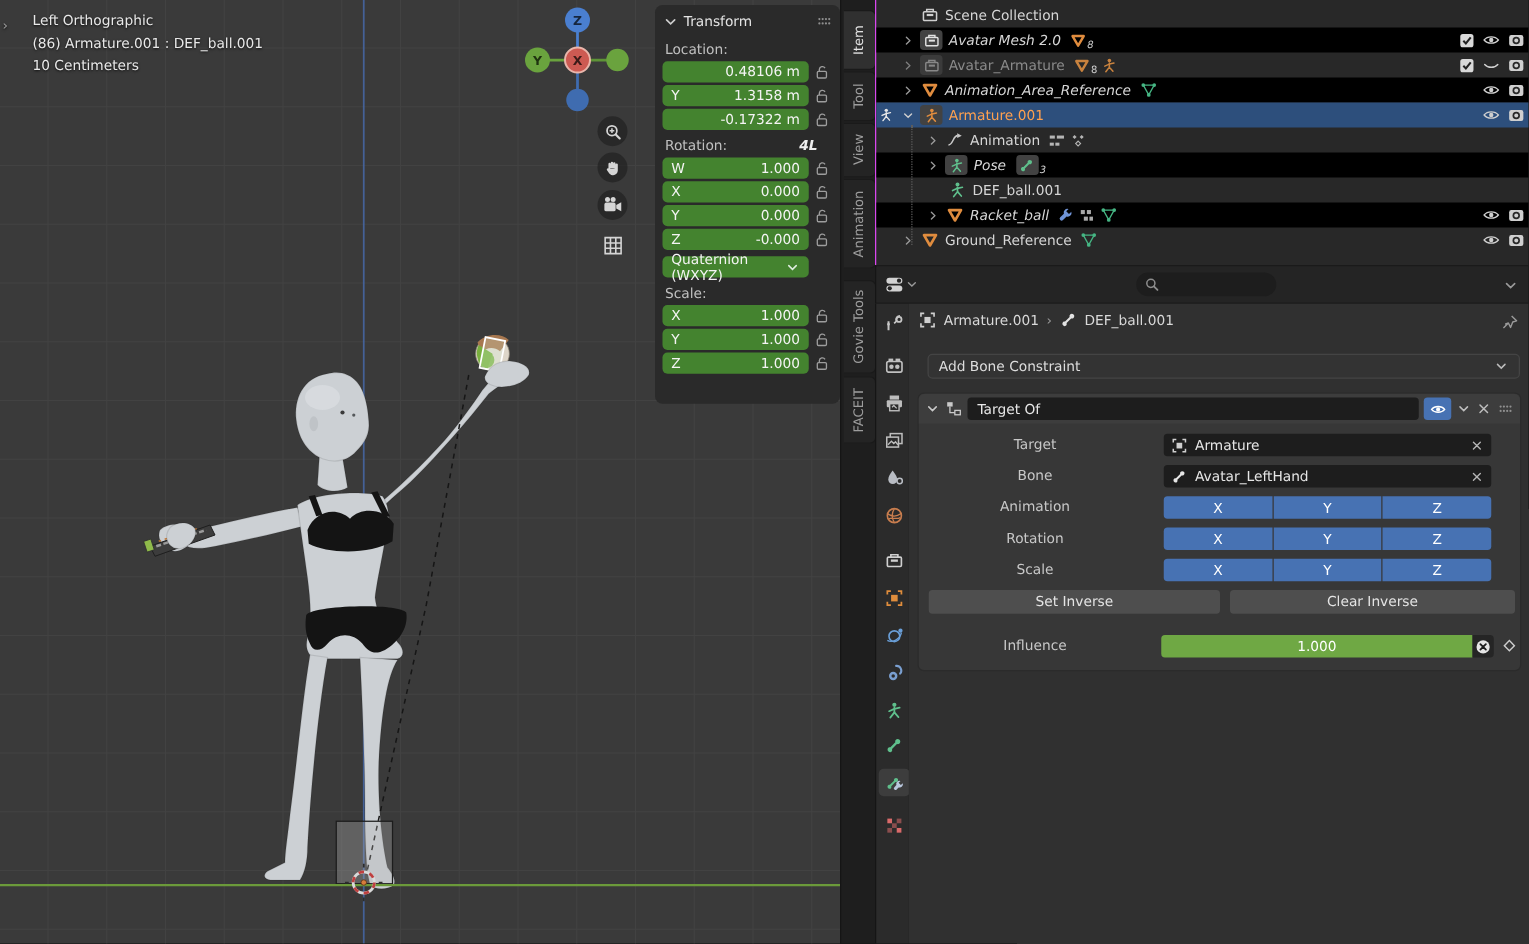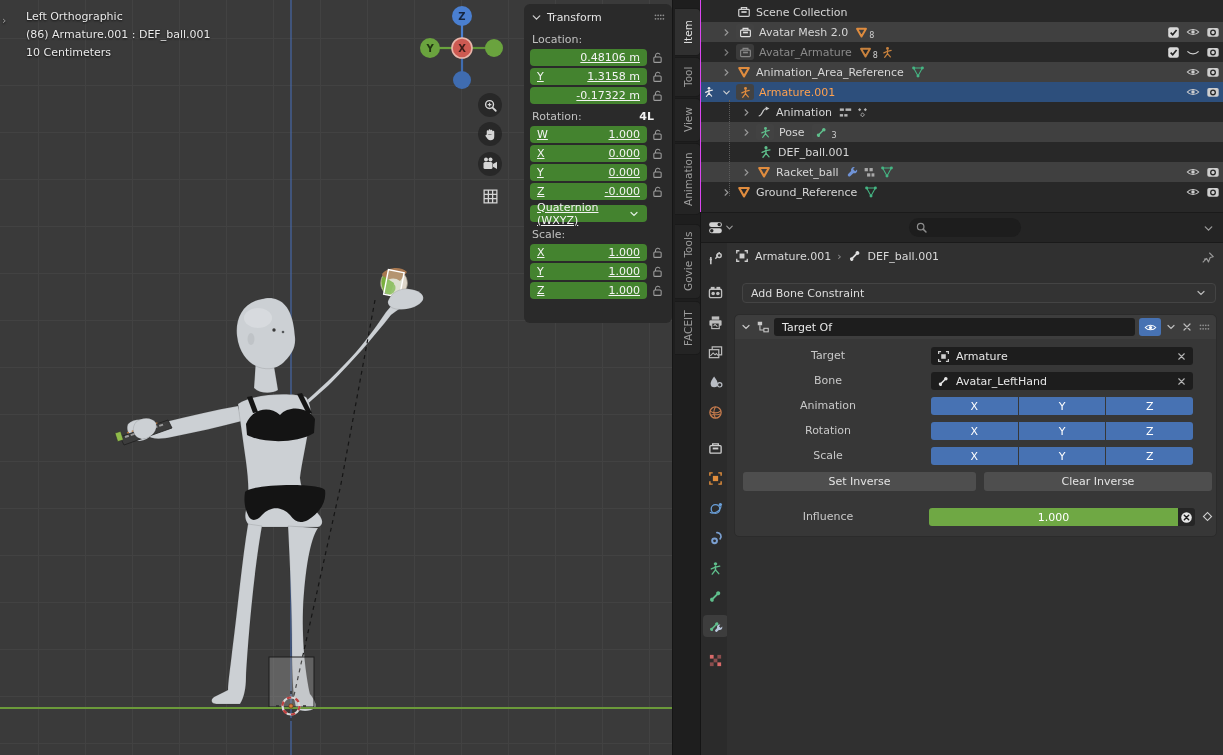--- a/index.html
+++ b/index.html
@@ -16,41 +16,41 @@
     background-size:47px 47px;background-position:-9px -9px;}
   .vp-text{color:#e9e9e9;text-shadow:0 1px 2px rgba(0,0,0,.8);line-height:18px;white-space:nowrap;}
   #vp-svg{left:0;top:0;}
 
   
   #npanel{left:524px;top:4px;width:148px;height:319px;background:rgba(41,41,41,.97);
           border-radius:6px;padding:0;}
   #npanel .hdr{display:flex;align-items:center;height:22px;padding:2px 6px 0 6px;color:#e4e4e4;}
   #npanel .hdr .t{flex:1;margin-left:4px;}
   .seclab{color:#c0c0c0;margin:5px 8px 2px 8px;display:flex;align-items:center;}
-  .seclab .badge{margin-left:auto;margin-right:10px;color:#f0f0f0;font-weight:bold;}
+  .seclab .badge{margin-left:auto;margin-right:10px;color:#f0f0f0;font-weight:bold;font-style:italic;}
   .frow{display:flex;align-items:center;height:19px;padding:0 5px 0 6px;}
   .field{flex:1;background:#44832f;border-radius:4px;height:17px;display:flex;
-         align-items:center;padding:0 7px;color:#f4f4f4;text-decoration:underline;}
+         align-items:center;padding:0 7px;color:#f4f4f4;}
   .field .ax{width:16px;}
   .field .val{flex:1;text-align:right;}
   .lockw{width:20px;display:flex;justify-content:center;color:#9d9d9d;}
 
   
   #tabstrip{left:672px;top:0;width:28px;height:755px;background:#1e1e1e;border-left:1px solid #151515;box-sizing:border-box;}
   .vtab{position:absolute;left:2px;width:25px;background:#242424;border:1px solid #1a1a1a;
         border-right:none;border-radius:5px 0 0 5px;color:#9d9d9d;
         writing-mode:vertical-rl;transform:rotate(180deg);text-align:center;
         display:flex;align-items:center;justify-content:center;font-size:10.5px;}
   .vtab.active{background:#303030;color:#e2e2e2;}
 
   
   #outliner{left:700px;top:0;width:523px;height:212px;background:#282828;overflow:hidden;
             border-left:1px solid #d946ef;box-sizing:border-box;}
   .orow{position:absolute;left:0;width:523px;height:20px;display:flex;align-items:center;}
-  .orow.alt{background:#404040;}
+  .orow.alt{background:#000000;font-style:italic;}
   .orow.sel{background:#2d4f7c;}
   .orow .lbl{margin-left:5px;color:#d6d6d6;white-space:nowrap;}
   .orow .dim{color:#8a8a8a;}
   .orow .act{color:#ffa14f;}
   .orow .sub{font-size:8px;color:#cfcfcf;margin-left:1px;margin-top:6px;}
   .orow .mico{margin-left:7px;}
   .oright{position:absolute;right:4px;top:0;height:20px;display:flex;align-items:center;gap:6px;color:#cfcfcf;}
   .boxic{background:#424242;border-radius:3px;width:18px;height:16px;display:flex;align-items:center;justify-content:center;}
   .treeline{position:absolute;left:729px;top:100px;height:96px;border-left:1px dotted #5c5c5c;}
 

